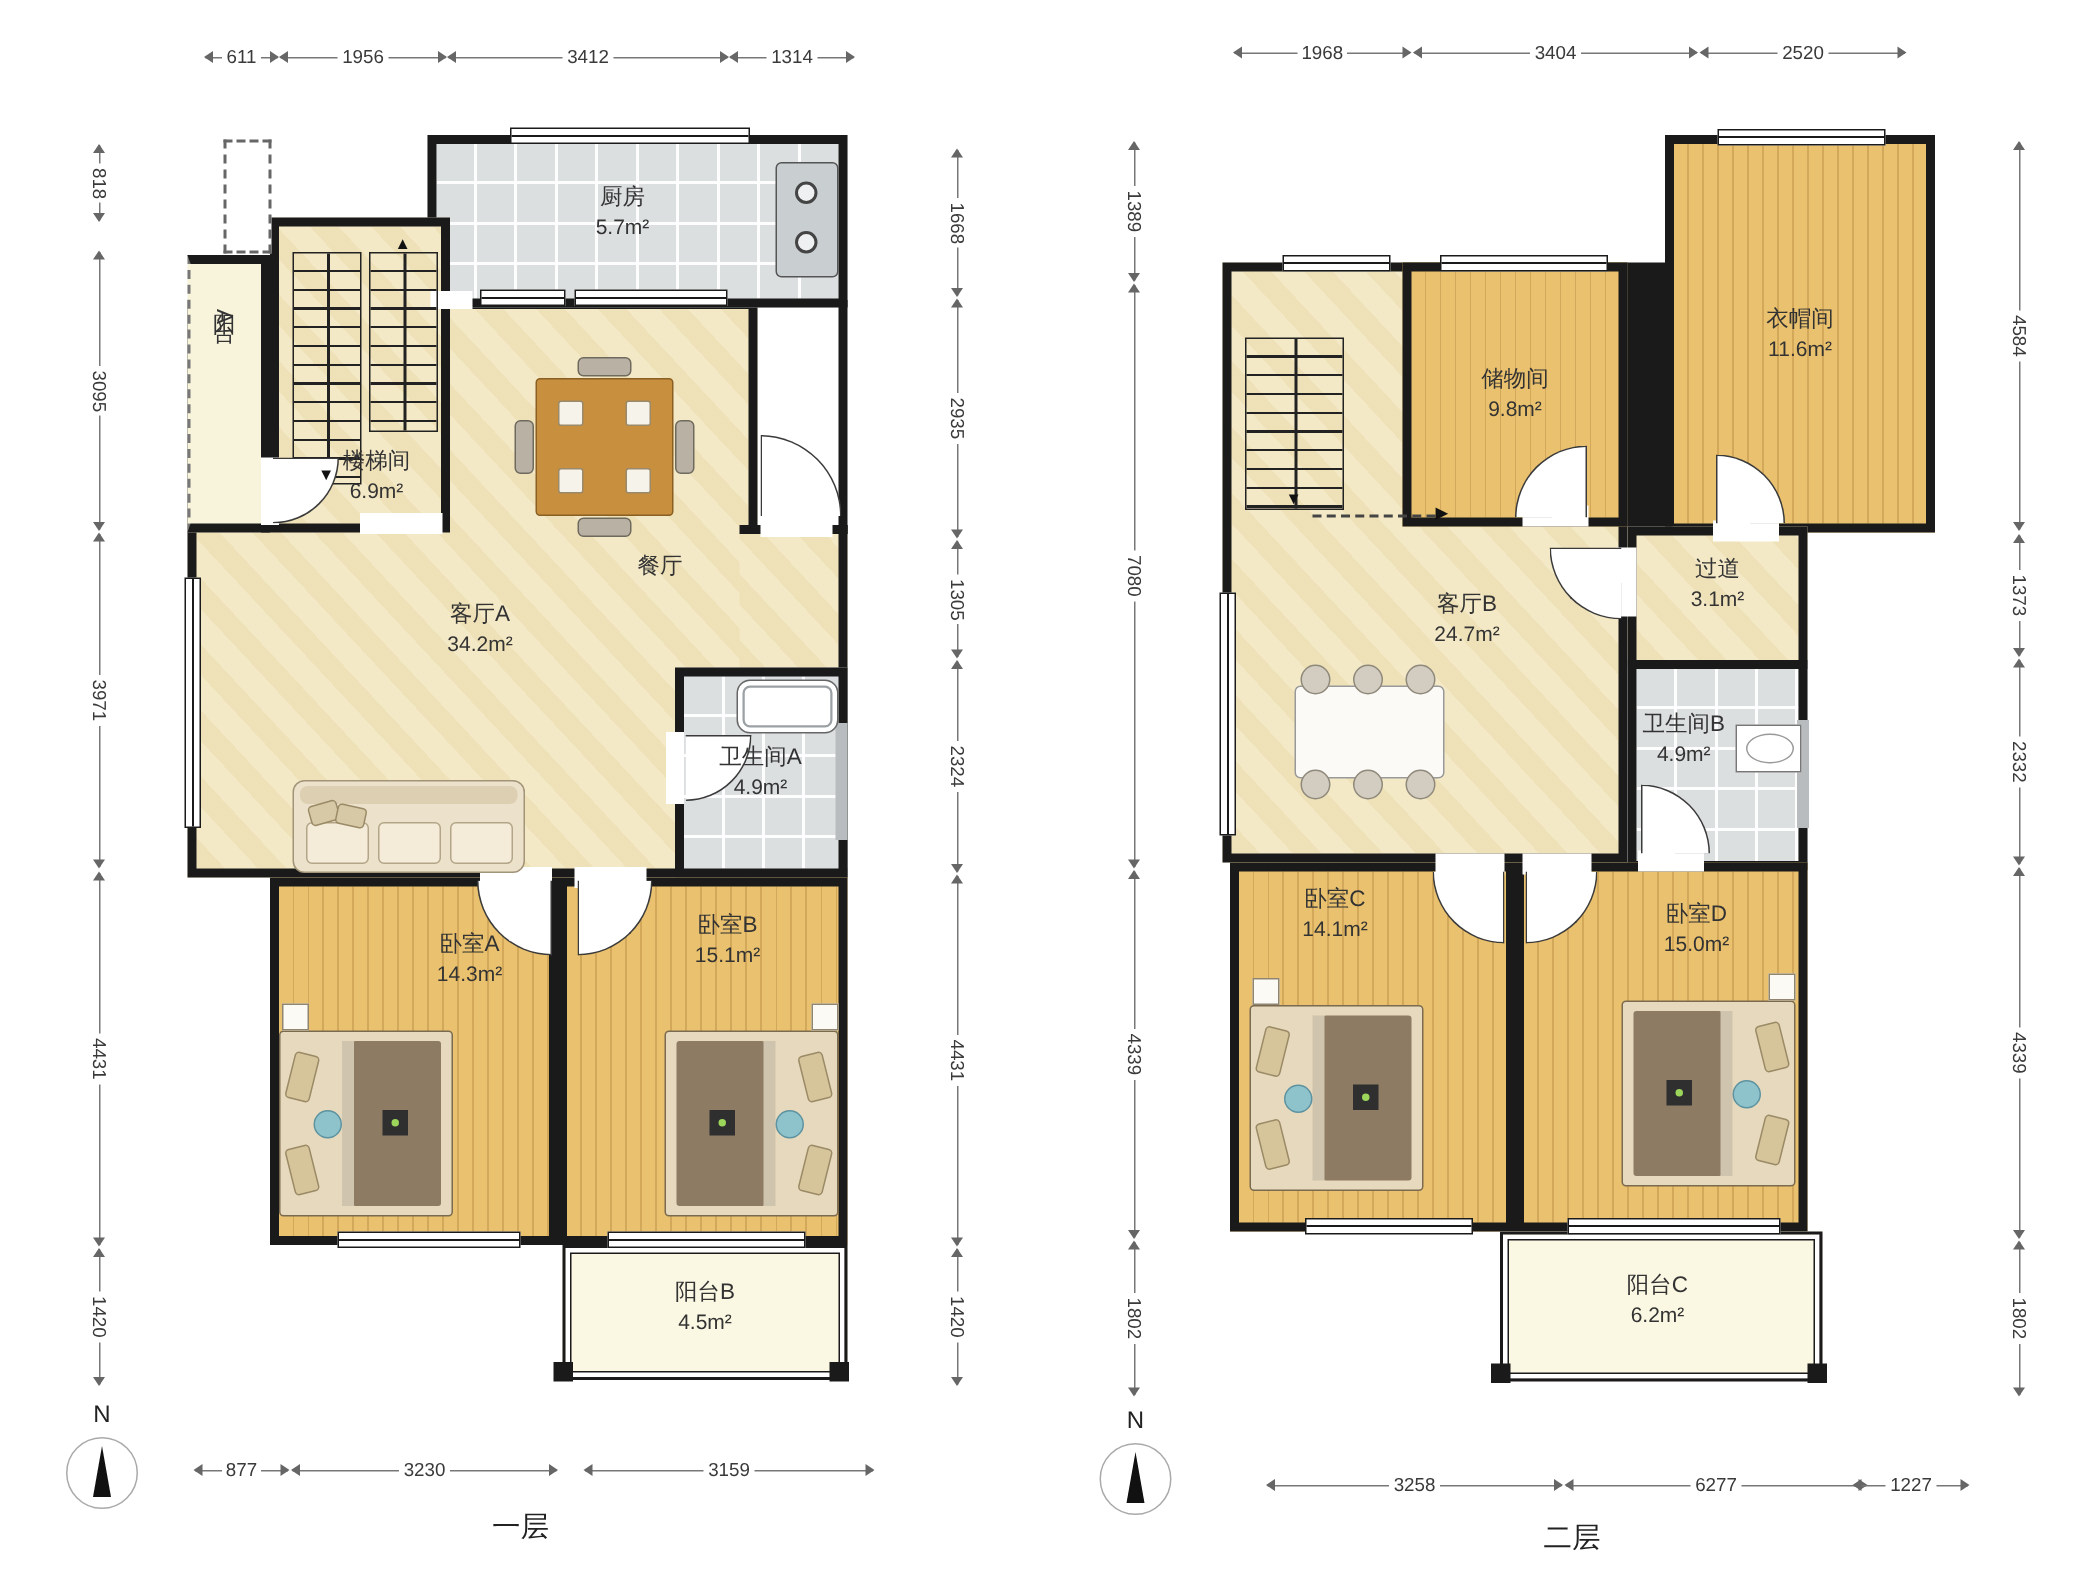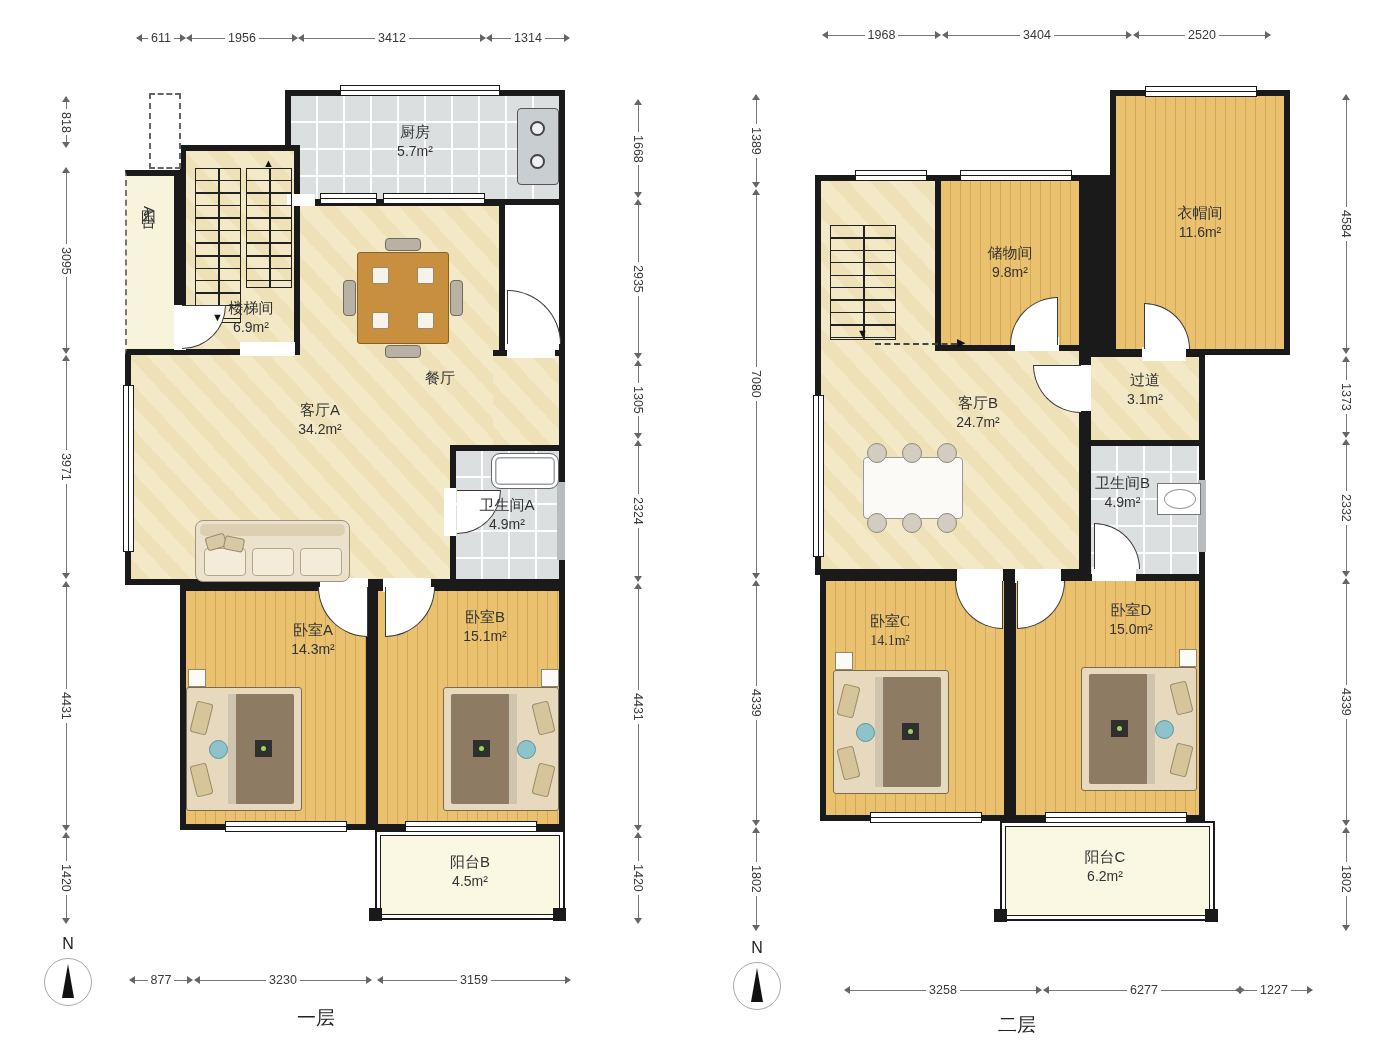--- a/index.html
+++ b/index.html
@@ -68,21 +68,21 @@
   .dimv{position:absolute;display:flex;align-items:center;justify-content:center;width:16px;z-index:8;
         background:linear-gradient(#777 0 0) center/1px 100% no-repeat;}
   .dimv span{writing-mode:vertical-rl;background:#fff;padding:3px 0;font-size:12.5px;color:#3a3a3a;white-space:nowrap;}
   .dimv i{position:absolute;left:50%;margin-left:-4px;width:0;height:0;border:4px solid transparent;}
   .dimv i.t{top:-1px;border-bottom:6px solid #666;border-top:0;}
   .dimv i.b{bottom:-1px;border-top:6px solid #666;border-bottom:0;}
   .north{position:absolute;width:46px;height:46px;border:1.5px solid #aaa;border-radius:50%;z-index:8;}
   .north .tri{position:absolute;left:50%;top:5px;margin-left:-6px;width:0;height:0;
               border-left:6px solid transparent;border-right:6px solid transparent;border-bottom:34px solid #111;}
   .north .nl{position:absolute;top:-24px;left:50%;transform:translateX(-50%);font-size:16px;color:#222;}
-  .floorlbl{position:absolute;font-size:19px;color:#222;z-index:8;}
+  .floorlbl{position:absolute;font-size:19px;color:#222;text-align:center;z-index:8;}
   .wm{position:absolute;z-index:9;color:#ececec;text-shadow:0 1px 1px #e0e0e0;text-align:left;font-weight:bold;}
   .wm .cn{font-size:20px;letter-spacing:4px;margin-left:60px;}
   .wm .en{font-size:42px;letter-spacing:1px;line-height:.9;}
 </style>
 </head>
 <body>
 
 <div class="stage">
 
   <div class="plan" style="left:125px;top:90px;width:445px;height:835px;">
@@ -292,21 +292,21 @@
   <div class="dimh" style="left:130px;top:972px;width:62px;">
       <i class="l"></i>
       <i class="r"></i>
       <span>877</span>
     </div>
   <div class="dimh" style="left:195px;top:972px;width:176px;">
       <i class="l"></i>
       <i class="r"></i>
       <span>3230</span>
     </div>
-  <div class="dimh" style="left:378px;top:972px;width:192px;text-align:right;">
+  <div class="dimh" style="left:390px;top:972px;width:192px;text-align:right;">
       <i class="l"></i>
       <i class="r"></i>
       <span>3159</span>
     </div>
 
   <div class="north" style="left:44px;top:958px;">
     <div class="nl">N</div>
     <div class="tri"></div>
   </div>
   <div class="floorlbl" style="left:297px;top:1005px;width:100px;">一层</div>
@@ -397,21 +397,21 @@
       <div class="ar">3.1m²</div>
     </div>
     <div class="lbl" style="left:103px;top:308px;width:120px;">
       <div class="nm">客厅B</div>
       <div class="ar">24.7m²</div>
     </div>
     <div class="lbl" style="left:250px;top:388px;width:115px;">
       <div class="nm">卫生间B</div>
       <div class="ar">4.9m²</div>
     </div>
-    <div class="lbl" style="left:15px;top:527px;width:120px;font-family:Liberation Serif, serif;">
+    <div class="lbl" style="left:15px;top:505px;width:120px;">
       <div class="nm">卧室C</div>
       <div class="ar">14.1m²</div>
     </div>
     <div class="lbl" style="left:240px;top:515px;width:120px;margin-left:16px;">
       <div class="nm">卧室D</div>
       <div class="ar">15.0m²</div>
     </div>
     <div class="lbl" style="left:230px;top:762px;width:120px;">
       <div class="nm">阳台C</div>
       <div class="ar">6.2m²</div>

